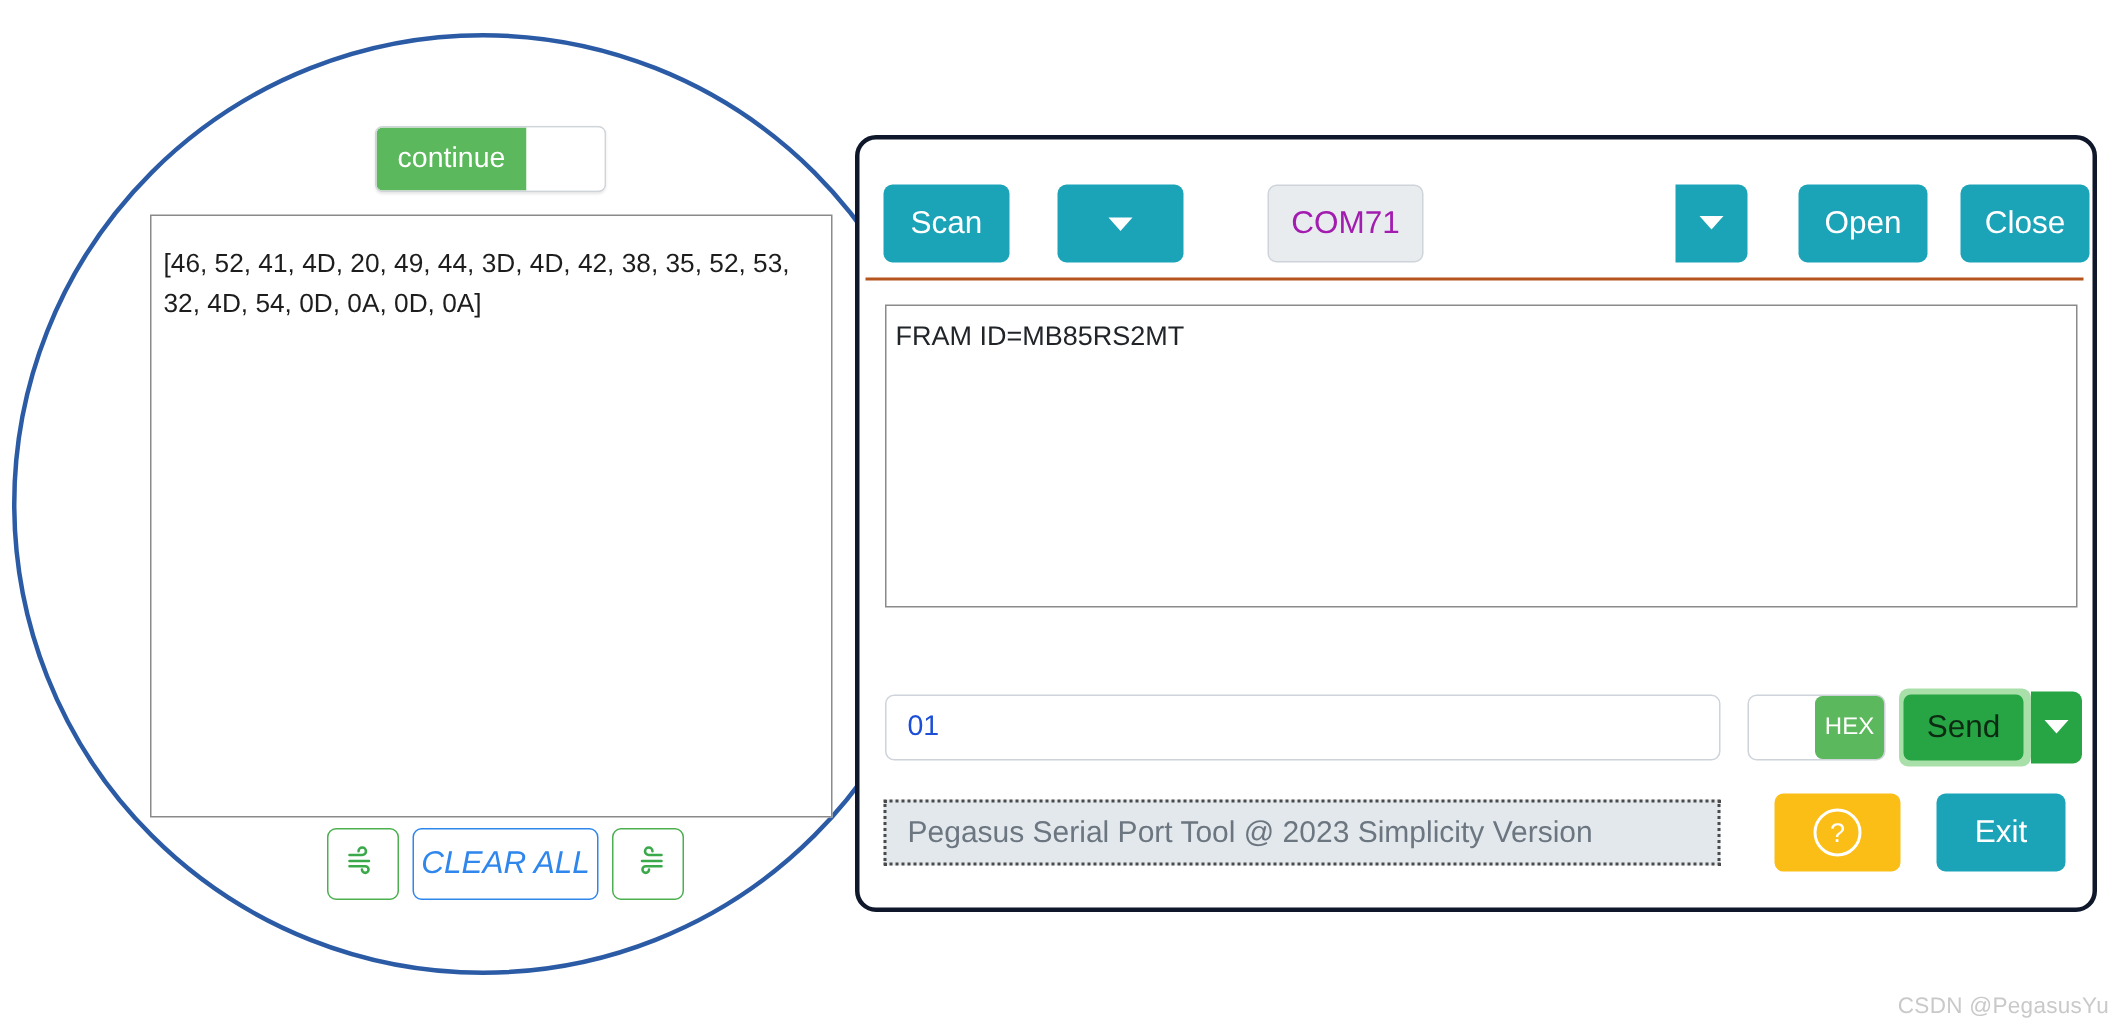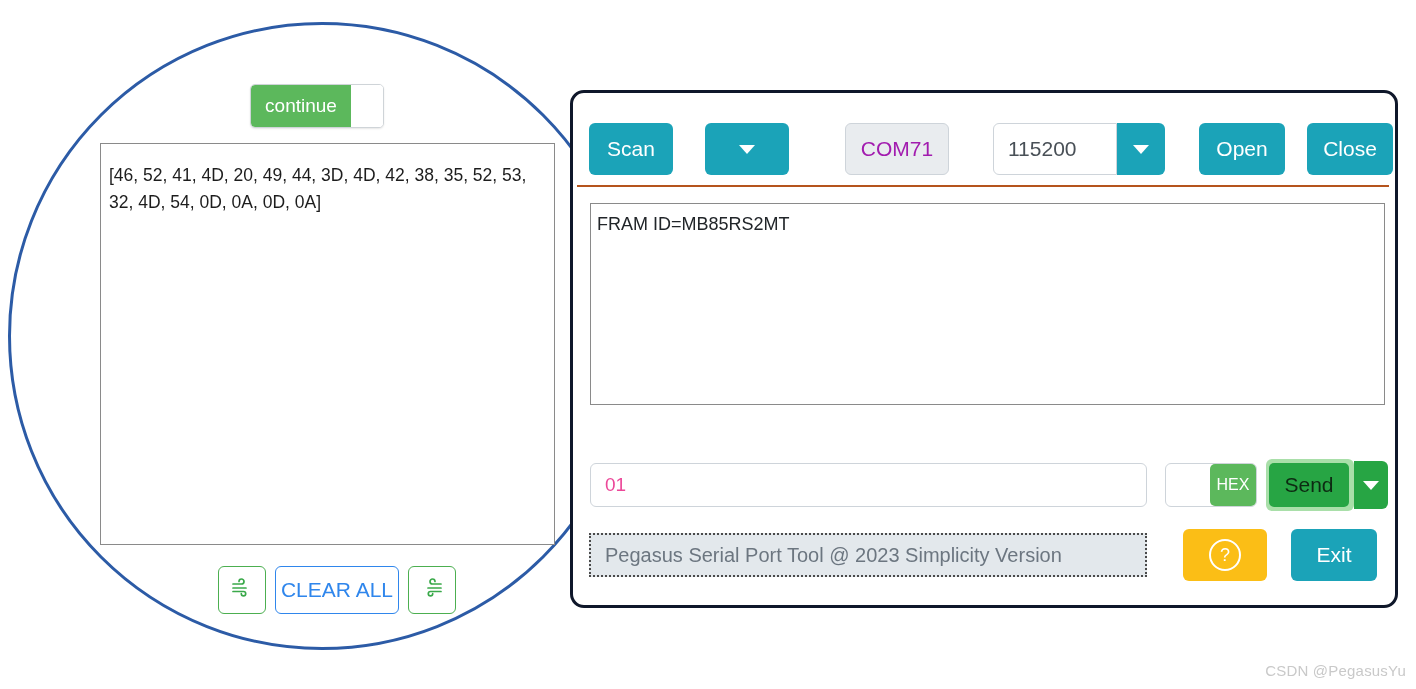--- a/index.html
+++ b/index.html
@@ -169,21 +169,21 @@
     width: 557px;
     height: 44px;
     border: 1px solid #ced4da;
     border-radius: 6px;
     background: #ffffff;
     box-sizing: border-box;
     display: flex;
     align-items: center;
     padding-left: 14px;
     font-size: 19px;
-    color: #ec4899;
+    color: #1d4ed8;
   }
   .hex-toggle {
     position: absolute;
     left: 592px;
     top: 370px;
     width: 92px;
     height: 44px;
     border: 1px solid #ced4da;
     border-radius: 6px;
     background: #ffffff;
@@ -271,21 +271,21 @@
   .btn-exit {
     position: absolute;
     left: 718px; top: 436px;
     width: 86px; height: 52px;
   }
 
   
   .zoom-toggle {
     position: absolute;
     left: 250px; top: 84px;
-    width: 134px; height: 44px;
+    width: 154px; height: 44px;
     border: 1px solid #cfd4d8;
     border-radius: 5px;
     background: #ffffff;
     box-sizing: border-box;
     overflow: hidden;
     display: flex;
     z-index: 4;
     box-shadow: 0 1px 2px rgba(0,0,0,0.10);
   }
   .zoom-toggle .on {
@@ -308,25 +308,26 @@
     padding: 18px 8px;
     font-size: 17.5px;
     line-height: 1.55;
     color: #1d1d1d;
     z-index: 4;
     overflow: hidden;
   }
 
   .zoom-btnrow {
     position: absolute;
-    left: 218px; top: 566px;
+    left: 218px; top: 552px;
     width: 242px; height: 48px;
     z-index: 4;
     display: flex;
     align-items: center;
+    font-style: italic;
   }
   .icon-btn {
     width: 48px; height: 48px;
     border: 1px solid #4caf50;
     border-radius: 6px;
     background: #ffffff;
     display: flex; align-items: center; justify-content: center;
     box-sizing: border-box;
   }
   .clear-btn {
@@ -373,23 +374,20 @@
       <span class="btn-teal-lbl">
           <i class="caret"></i>
         </span>
     </div>
 
     <div class="combo-port">
       <span>COM71</span>
     </div>
 
     <div class="combo-baud-wrap">
-      <div class="combo-baud-input">
-        <span>115200</span>
-      </div>
       <div class="combo-baud-btn">
         <span><i class="caret"></i></span>
       </div>
     </div>
 
     <div class="btn btn-teal btn-close">
       <span class="btn-teal-lbl">Close</span>
     </div>
 
     <div class="btn btn-teal btn-open">

